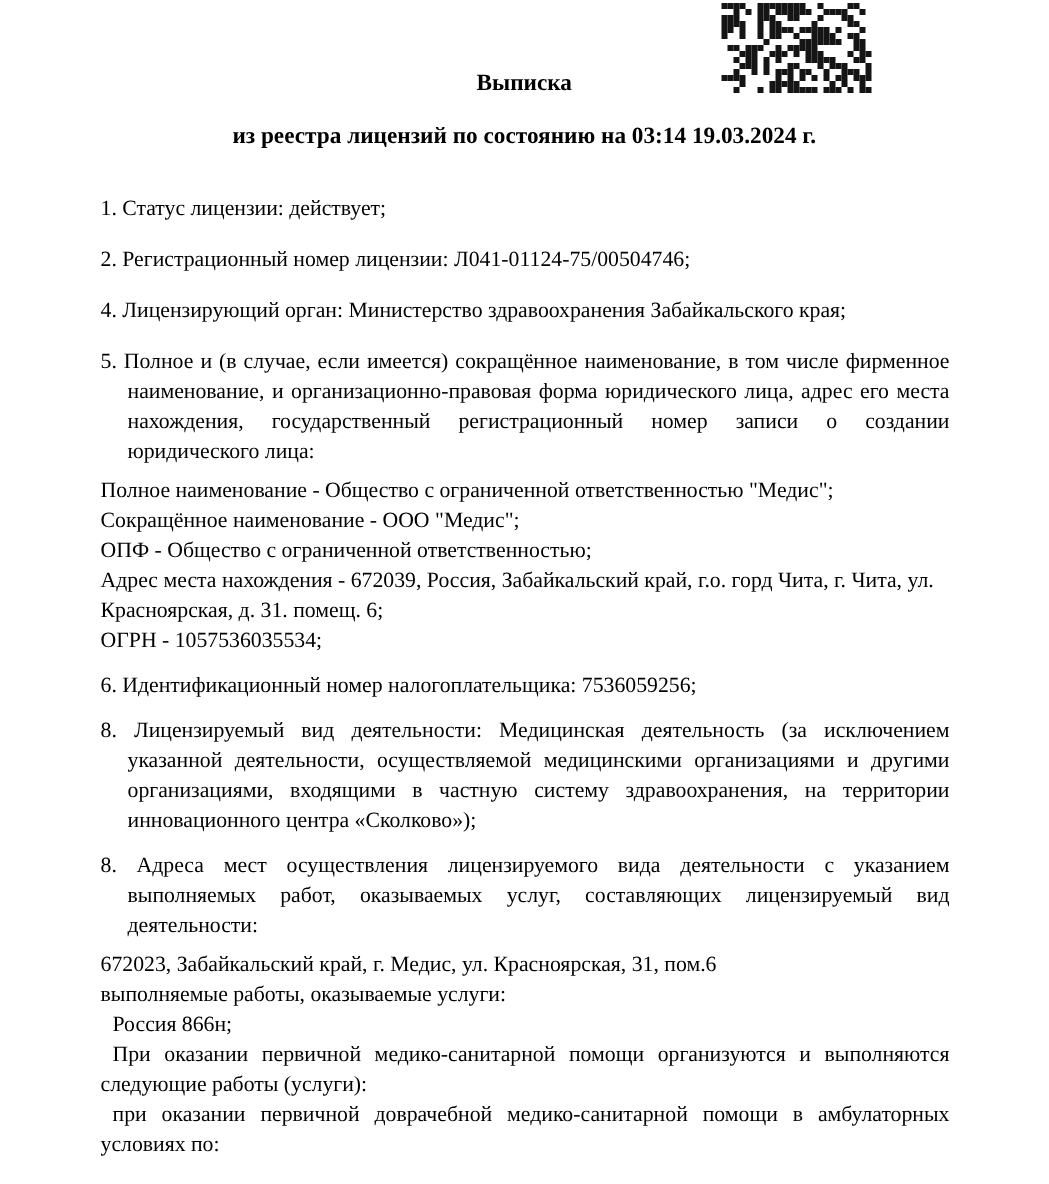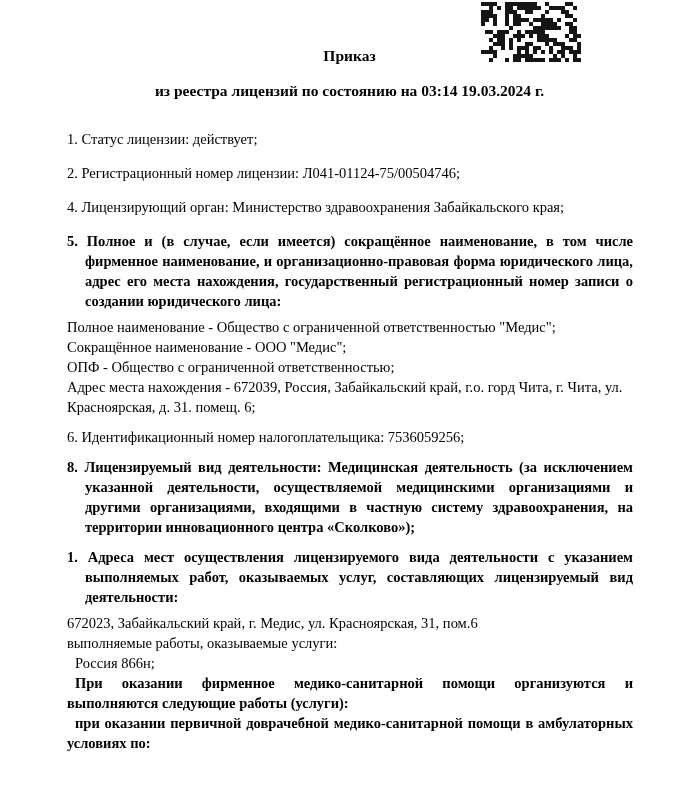--- a/index.html
+++ b/index.html
@@ -41,21 +41,21 @@
     font-size: 15.5px;
     line-height: 20px;
   }
   .content {
     margin: 28px 66px 0 67px;
     font-size: 14.5px;
     line-height: 20px;
   }
   .content p { margin: 0; }
   .numbered { padding-left: 18px; text-indent: -18px; }
-  .just { text-align: justify; font-weight: bold; }
+  .just { text-align: justify; }
   .gap  { margin-top: 14px !important; }
   .mgap { margin-top: 10px !important; }
   .sgap { margin-top: 6px  !important; }
   .ind  { text-indent: 8px; }
 </style>
 </head>
 <body>
 
 <div class="page">
 
@@ -243,35 +243,36 @@
       <i style="left:56px;top:56px"></i>
       <i style="left:60px;top:56px"></i>
       <i style="left:68px;top:56px"></i>
       <i style="left:72px;top:56px"></i>
       <i style="left:76px;top:56px"></i>
       <i style="left:84px;top:56px"></i>
       <i style="left:92px;top:56px"></i>
       <i style="left:96px;top:56px"></i>
     </div>
 
-  <div class="title">Приказ</div>
+  <div class="title">Выписка</div>
   <div class="subtitle">из реестра лицензий по состоянию на 03:14 19.03.2024 г.</div>
 
   <div class="content">
     <p class="numbered">1. Статус лицензии: действует;</p>
     <p class="numbered gap">2. Регистрационный номер лицензии: Л041-01124-75/00504746;</p>
     <p class="numbered gap">4. Лицензирующий орган: Министерство здравоохранения Забайкальского края;</p>
     <p class="numbered gap just">5. Полное и (в случае, если имеется) сокращённое наименование, в том числе фирменное наименование, и организационно-правовая форма юридического лица, адрес его места нахождения, государственный регистрационный номер записи о создании юридического лица:</p>
     <p class="sgap">Полное наименование - Общество с ограниченной ответственностью "Медис";</p>
     <p>Сокращённое наименование - ООО "Медис";</p>
     <p>ОПФ - Общество с ограниченной ответственностью;</p>
     <p>Адрес места нахождения - 672039, Россия, Забайкальский край, г.о. горд Чита, г. Чита, ул. Красноярская, д. 31. помещ. 6;</p>
+    <p>ОГРН - 1057536035534;</p>
     <p class="numbered mgap">6. Идентификационный номер налогоплательщика: 7536059256;</p>
     <p class="numbered mgap just">8. Лицензируемый вид деятельности: Медицинская деятельность (за исключением указанной деятельности, осуществляемой медицинскими организациями и другими организациями, входящими в частную систему здравоохранения, на территории инновационного центра «Сколково»);</p>
-    <p class="numbered mgap just">1. Адреса мест осуществления лицензируемого вида деятельности с указанием выполняемых работ, оказываемых услуг, составляющих лицензируемый вид деятельности:</p>
+    <p class="numbered mgap just">8. Адреса мест осуществления лицензируемого вида деятельности с указанием выполняемых работ, оказываемых услуг, составляющих лицензируемый вид деятельности:</p>
     <p class="sgap">672023, Забайкальский край, г. Медис, ул. Красноярская, 31, пом.6</p>
     <p>выполняемые работы, оказываемые услуги:</p>
     <p class="ind">Россия 866н;</p>
-    <p class="just ind">При оказании фирменное медико-санитарной помощи организуются и выполняются следующие работы (услуги):</p>
+    <p class="just ind">При оказании первичной медико-санитарной помощи организуются и выполняются следующие работы (услуги):</p>
     <p class="just ind">при оказании первичной доврачебной медико-санитарной помощи в амбулаторных условиях по:</p>
   </div>
 
 </div>
 
 </body></html>

